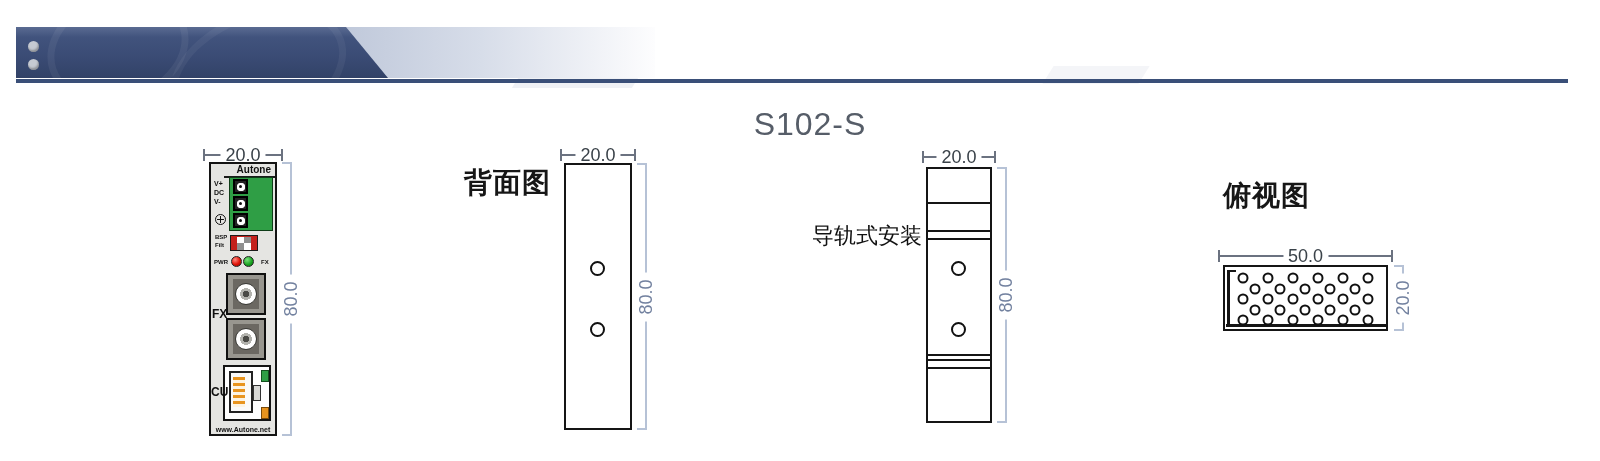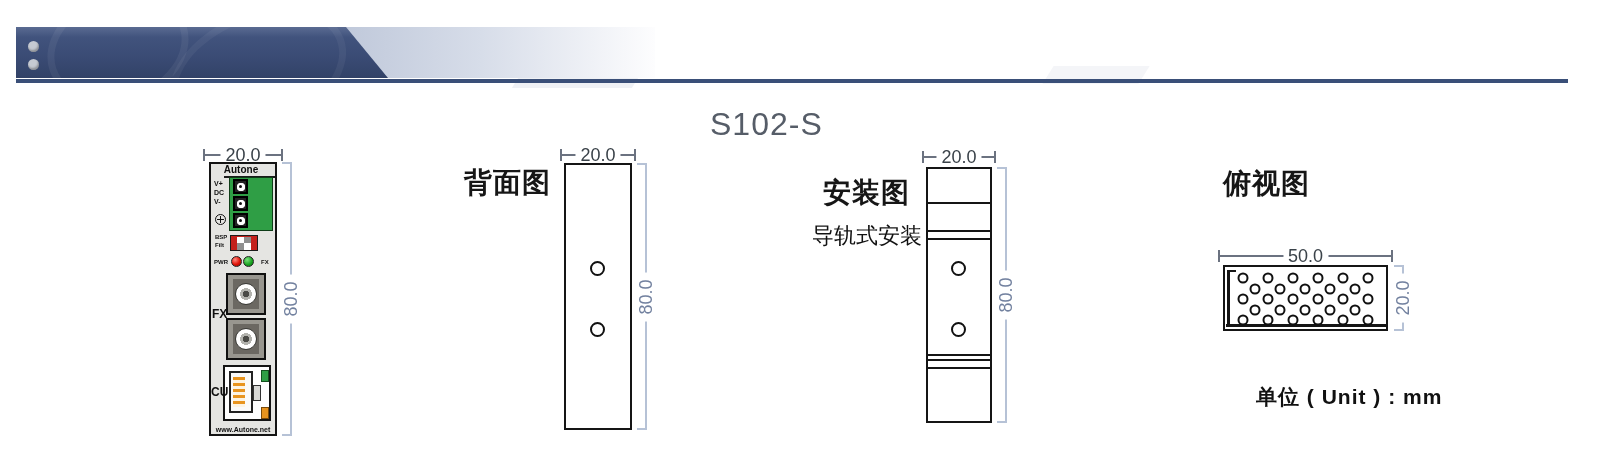--- a/index.html
+++ b/index.html
@@ -18,21 +18,21 @@
   .hdr-dot { position:absolute; width:11px; height:11px; border-radius:50%; z-index:3;
              background:#c6cad2; box-shadow:inset -1px -2px 2px rgba(0,0,0,0.28); }
   .hdr-title { position:absolute; left:58px; top:27px; height:51px; line-height:51px; z-index:3;
                color:#ffffff; font-size:28px; font-weight:700; letter-spacing:1px; }
   .hdr-line { position:absolute; left:16px; top:79px; width:1552px; height:4px; background:#3a4f78; z-index:1; }
   .wm3 { position:absolute; left:520px; top:62px; width:120px; height:26px; z-index:0;
          background:rgba(95,115,155,0.10); transform:skewX(-32deg); }
   .wm4 { position:absolute; left:1048px; top:66px; width:96px; height:18px; z-index:0;
          background:rgba(95,115,155,0.07); transform:skewX(-32deg); }
 
-  .model { position:absolute; left:710px; top:106px; width:200px; 
+  .model { position:absolute; left:710px; top:106px; width:200px; text-align:center;
            font-size:32px; color:#565d68; letter-spacing:1px; }
 
   .view-label { position:absolute; font-size:28px; font-weight:600; color:#161616; letter-spacing:1px; }
   .note { position:absolute; left:806px; width:122px; text-align:center; font-size:22px; font-weight:500; color:#111; }
   .unit-note { position:absolute; left:1256px; top:383px; font-size:21px; font-weight:600; color:#111; letter-spacing:1px; }
 
   
   .dim { position:absolute; height:18px; }
   .dim .hline  { position:absolute; left:0; right:0; top:50%; height:2px; margin-top:-1px; background:#6b7280; }
   .dim .tick-l { position:absolute; left:0;  top:50%; width:2px; height:12px; margin-top:-6px; background:#6b7280; }
@@ -51,21 +51,21 @@
   .rect { position:absolute; background:#fff; border:2px solid #151515; box-sizing:border-box; }
   .hole { position:absolute; width:15px; height:15px; border:2.5px solid #111; border-radius:50%;
           background:#fff; box-sizing:border-box; }
   .iline { position:absolute; left:928px; width:62px; height:2px; background:#151515; }
   .tedge { position:absolute; background:#151515; }
 
   
   .device { position:absolute; left:209px; top:162px; width:68px; height:274px;
             background:#e5e5e2; border:2px solid #141414; box-sizing:border-box; }
   .device > div { position:absolute; }
-  .d-brand { top:0; left:0; right:4px; text-align:center; font-size:10px; font-weight:700; color:#101010; }
+  .d-brand { top:0; left:0; right:4px; text-align:right; font-size:10px; font-weight:700; color:#101010; }
   .d-brandline { top:12px; left:13px; right:0; height:2px; background:#1a1a1a; }
   .d-green { left:18px; top:13px; width:44px; height:54px; background:#2f9e45; border:1px solid #0e3c17; box-sizing:border-box; }
   .d-term { position:absolute; left:22px; width:15px; height:15px; background:#222; border:2px solid #000;
             box-sizing:border-box; display:flex; align-items:center; justify-content:center; }
   .d-term span { width:8px; height:8px; border-radius:50%; background:#fff;
                  box-shadow:inset 0 0 0 1.5px #fff; position:relative; }
   .d-term span::after { content:""; position:absolute; left:2.5px; top:2.5px; width:3px; height:3px;
                         border-radius:50%; background:#111; }
   .d-tl { left:3px; width:16px; font-size:7px; font-weight:700; color:#101010; line-height:9px; }
   .d-ground { left:4px; top:50px; width:11px; height:11px; border:1.5px solid #111; border-radius:50%; box-sizing:border-box; }
@@ -198,21 +198,20 @@
     <span class="vline"></span>
     <span class="tick-t"></span>
     <span class="tick-b"></span>
     <span class="valv">80.0</span>
   </div>
 
   <div class="rect" style="left:564px;top:163px;width:68px;height:267px"></div>
   <div class="hole" style="left:590px;top:261px"></div>
   <div class="hole" style="left:590px;top:322px"></div>
 
-  <div class="view-label" style="left:823px;top:174px">安装图</div>
   <div class="note" style="top:221px">导轨式安装</div>
 
   <div class="dim" style="left:922px;top:148px;width:74px">
     <span class="hline"></span>
     <span class="tick-l"></span>
     <span class="tick-r"></span>
     <span class="val">20.0</span>
   </div>
   <div class="dimv" style="left:997px;top:167px;height:256px">
     <span class="vline"></span>
@@ -224,21 +223,21 @@
   <div class="rect" style="left:926px;top:167px;width:66px;height:256px"></div>
   <div class="iline" style="top:202px"></div>
   <div class="iline" style="top:230px"></div>
   <div class="iline" style="top:238px"></div>
   <div class="iline" style="top:354px"></div>
   <div class="iline" style="top:359px"></div>
   <div class="iline" style="top:367px"></div>
   <div class="hole" style="left:951px;top:261px"></div>
   <div class="hole" style="left:951px;top:322px"></div>
 
-  <div class="view-label" style="left:1223px;top:165px">俯视图</div>
+  <div class="view-label" style="left:1223px;top:177px">俯视图</div>
 
   <div class="dim" style="left:1218px;top:247px;width:175px">
     <span class="hline"></span>
     <span class="tick-l"></span>
     <span class="tick-r"></span>
     <span class="val">50.0</span>
   </div>
   <div class="dimv" style="left:1394px;top:265px;height:66px">
     <span class="vline"></span>
     <span class="tick-t"></span>
@@ -277,15 +276,14 @@
         <circle cx="132" cy="45" r="4.5"></circle>
       <circle cx="20" cy="55" r="4.5"></circle>
         <circle cx="45" cy="55" r="4.5"></circle>
         <circle cx="70" cy="55" r="4.5"></circle>
         <circle cx="95" cy="55" r="4.5"></circle>
         <circle cx="120" cy="55" r="4.5"></circle>
         <circle cx="145" cy="55" r="4.5"></circle>
     </g>
   </svg>
 
-  <div class="unit-note">单位 ( Unit ) : mm</div>
 
 </div>
 
 </body></html>

